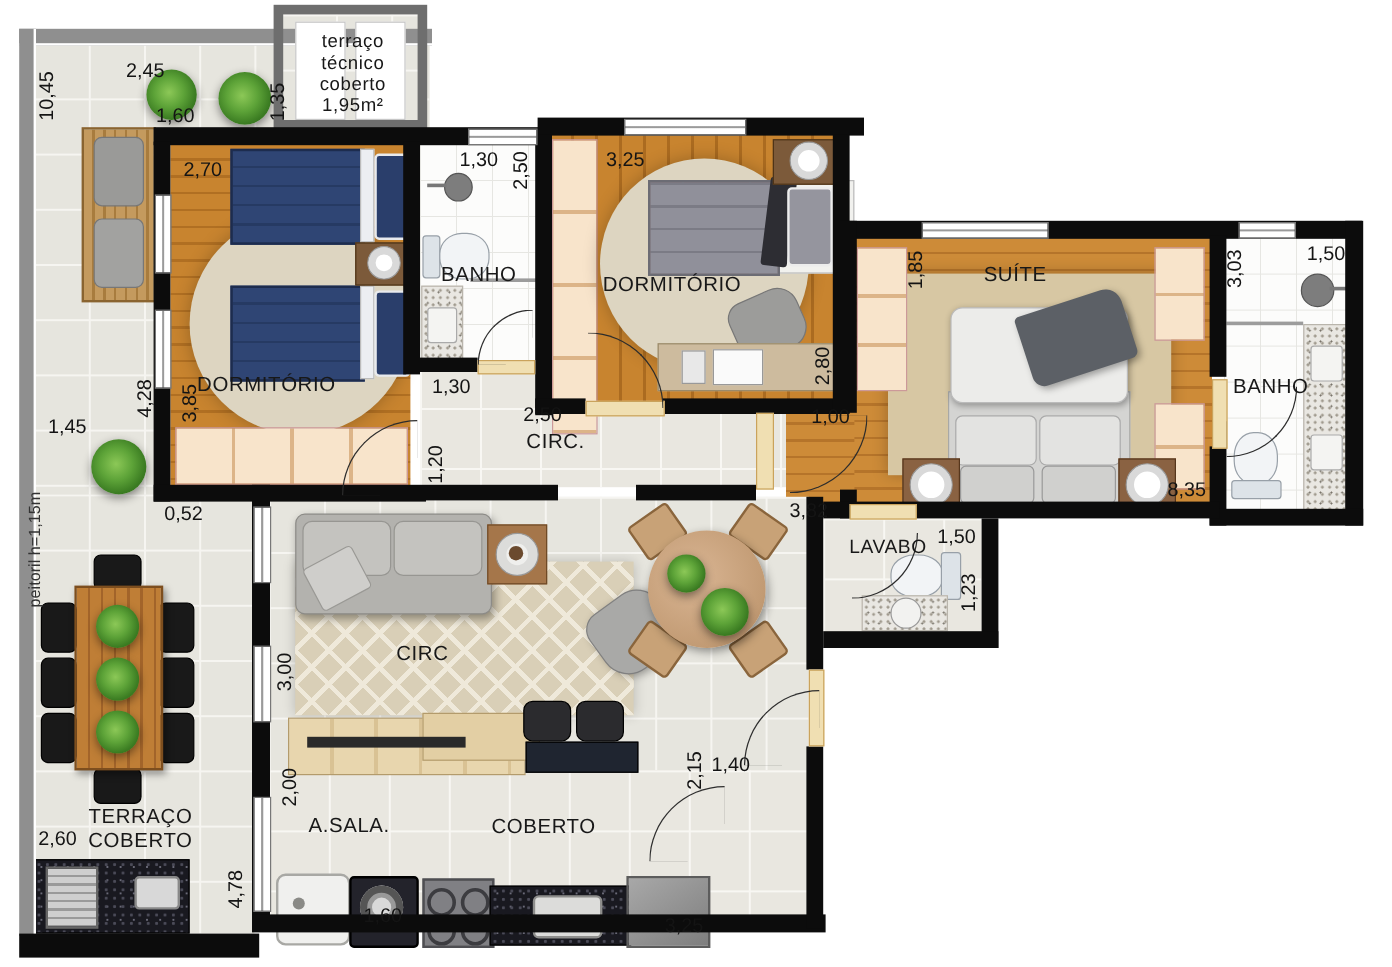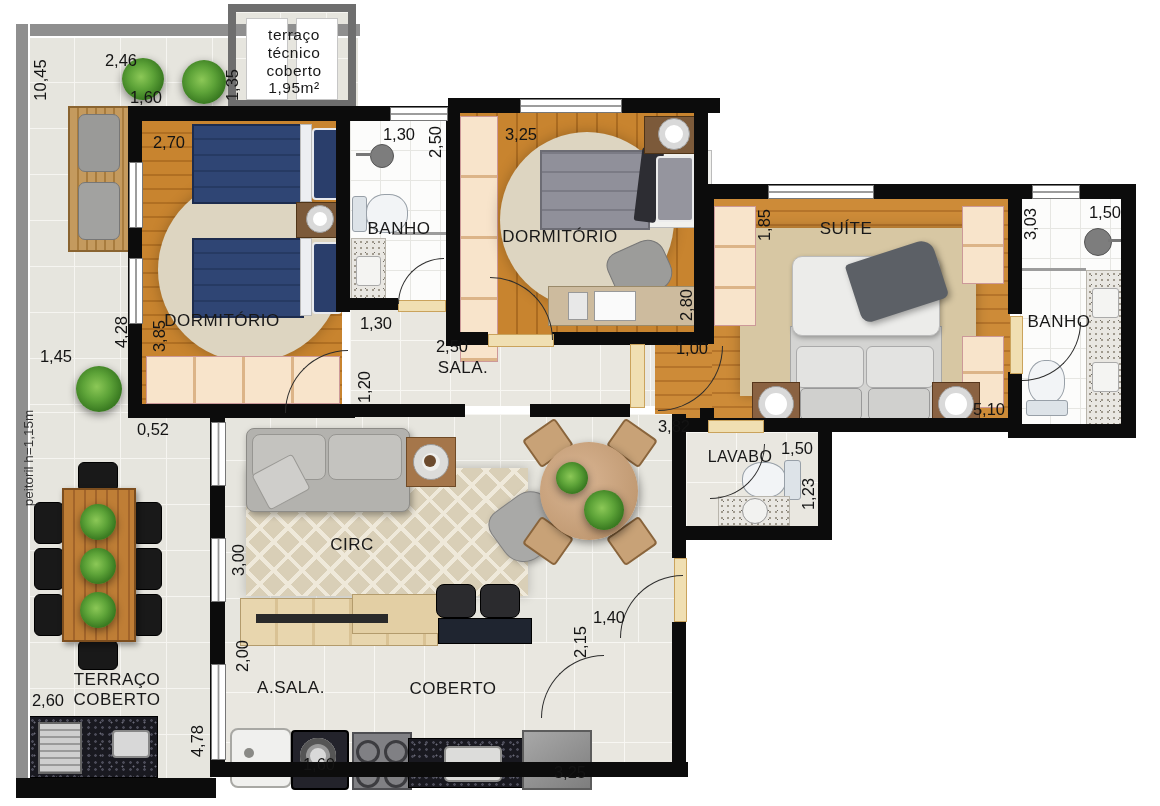--- a/index.html
+++ b/index.html
@@ -249,55 +249,55 @@
 
   <div class="lbl pre" style="left:294px;top:62px;font-size:15.5px">terraço
 técnico
 coberto
 1,95m²</div>
   <div class="lbl" style="left:222px;top:321px">DORMITÓRIO</div>
   <div class="lbl" style="left:399px;top:229px">BANHO</div>
   <div class="lbl" style="left:560px;top:237px">DORMITÓRIO</div>
   <div class="lbl" style="left:846px;top:229px">SUÍTE</div>
   <div class="lbl" style="left:1059px;top:322px">BANHO</div>
-  <div class="lbl" style="left:463px;top:368px">SALA.</div>
+  <div class="lbl" style="left:463px;top:368px">CIRC.</div>
   <div class="lbl" style="left:352px;top:545px">CIRC</div>
   <div class="lbl" style="left:740px;top:457px;font-size:16px">LAVABO</div>
   <div class="lbl pre" style="left:117px;top:690px">TERRAÇO
 COBERTO</div>
   <div class="lbl" style="left:291px;top:688px">A.SALA.</div>
   <div class="lbl" style="left:453px;top:689px">COBERTO</div>
   <div class="dim small v" style="left:29px;top:458px">peitoril h=1,15m</div>
 
   <div class="dim v" style="left:40px;top:80px">10,45</div>
-  <div class="dim" style="left:121px;top:60px">2,46</div>
+  <div class="dim" style="left:121px;top:60px">2,45</div>
   <div class="dim" style="left:146px;top:97px">1,60</div>
   <div class="dim v" style="left:232px;top:85px">1,35</div>
   <div class="dim" style="left:169px;top:142px">2,70</div>
   <div class="dim" style="left:399px;top:134px">1,30</div>
   <div class="dim v" style="left:435px;top:142px">2,50</div>
   <div class="dim" style="left:521px;top:134px">3,25</div>
   <div class="dim v" style="left:764px;top:225px">1,85</div>
   <div class="dim v" style="left:1030px;top:224px">3,03</div>
   <div class="dim" style="left:1105px;top:212px">1,50</div>
   <div class="dim" style="left:56px;top:356px">1,45</div>
   <div class="dim v" style="left:121px;top:332px">4,28</div>
   <div class="dim v" style="left:159px;top:336px">3,85</div>
   <div class="dim" style="left:376px;top:323px">1,30</div>
   <div class="dim" style="left:452px;top:346px">2,50</div>
   <div class="dim v" style="left:364px;top:387px">1,20</div>
   <div class="dim v" style="left:686px;top:305px">2,80</div>
   <div class="dim" style="left:692px;top:348px">1,00</div>
-  <div class="dim" style="left:989px;top:409px">5,10</div>
+  <div class="dim" style="left:989px;top:409px">8,35</div>
   <div class="dim" style="left:153px;top:429px">0,52</div>
   <div class="dim" style="left:674px;top:426px">3,82</div>
   <div class="dim" style="left:797px;top:448px">1,50</div>
   <div class="dim v" style="left:808px;top:494px">1,23</div>
   <div class="dim v" style="left:238px;top:560px">3,00</div>
   <div class="dim" style="left:48px;top:700px">2,60</div>
   <div class="dim v" style="left:242px;top:656px">2,00</div>
   <div class="dim v" style="left:580px;top:642px">2,15</div>
-  <div class="dim" style="left:609px;top:617px">1,40</div>
+  <div class="dim" style="left:609px;top:638px">1,40</div>
   <div class="dim v" style="left:197px;top:741px">4,78</div>
   <div class="dim" style="left:319px;top:764px">1,60</div>
   <div class="dim" style="left:570px;top:772px">3,25</div>
 
 </div>
 
 </body></html>

